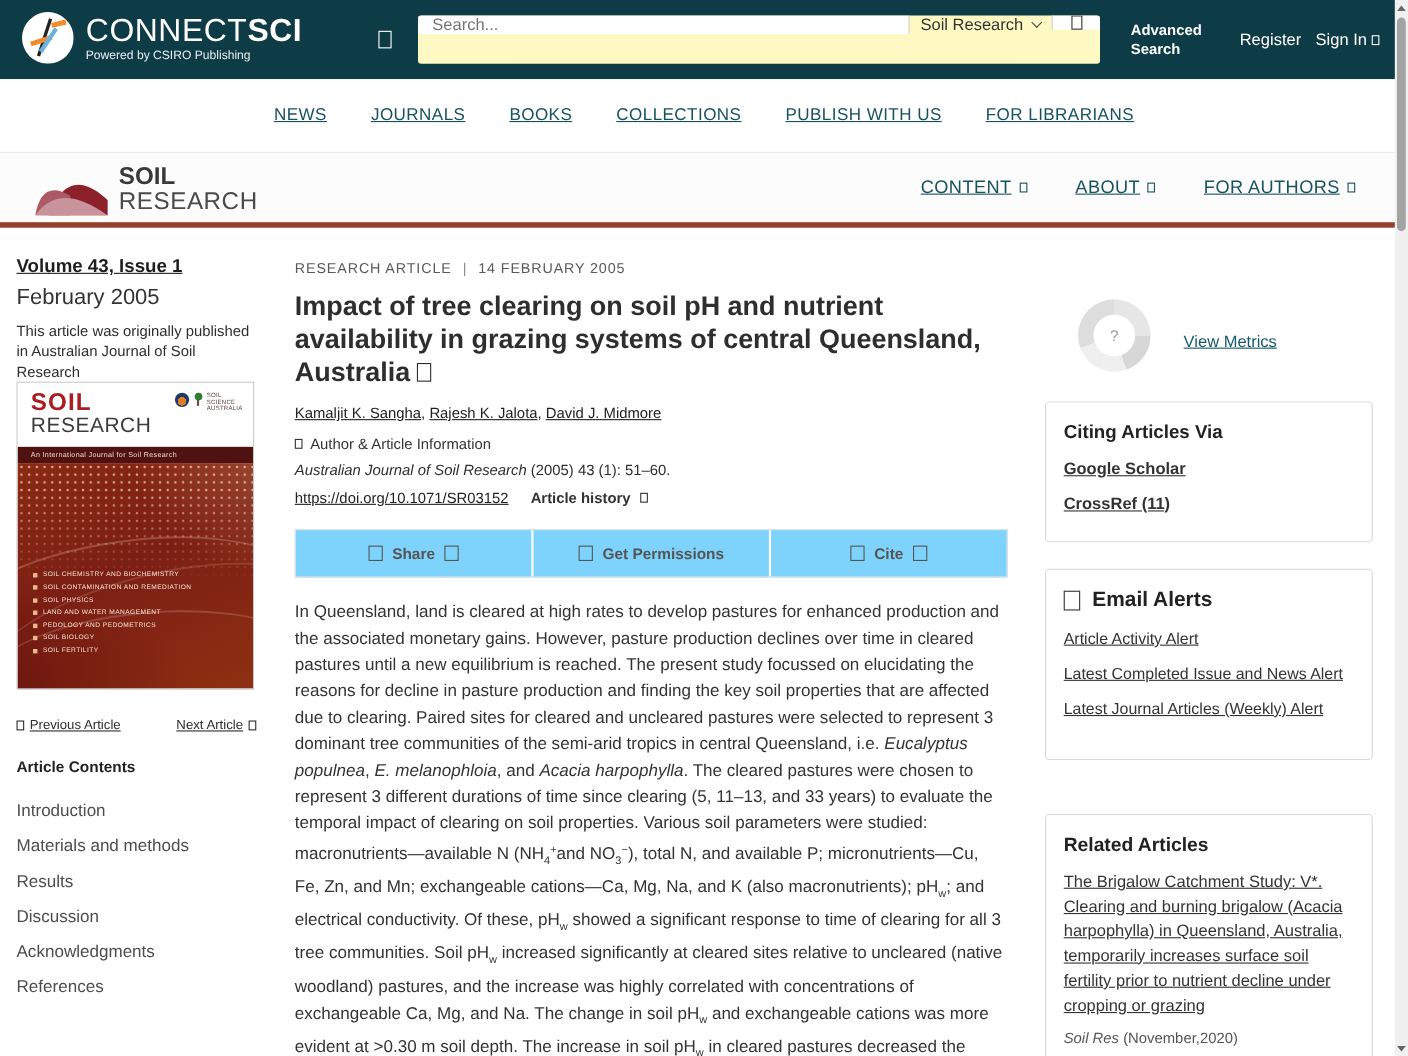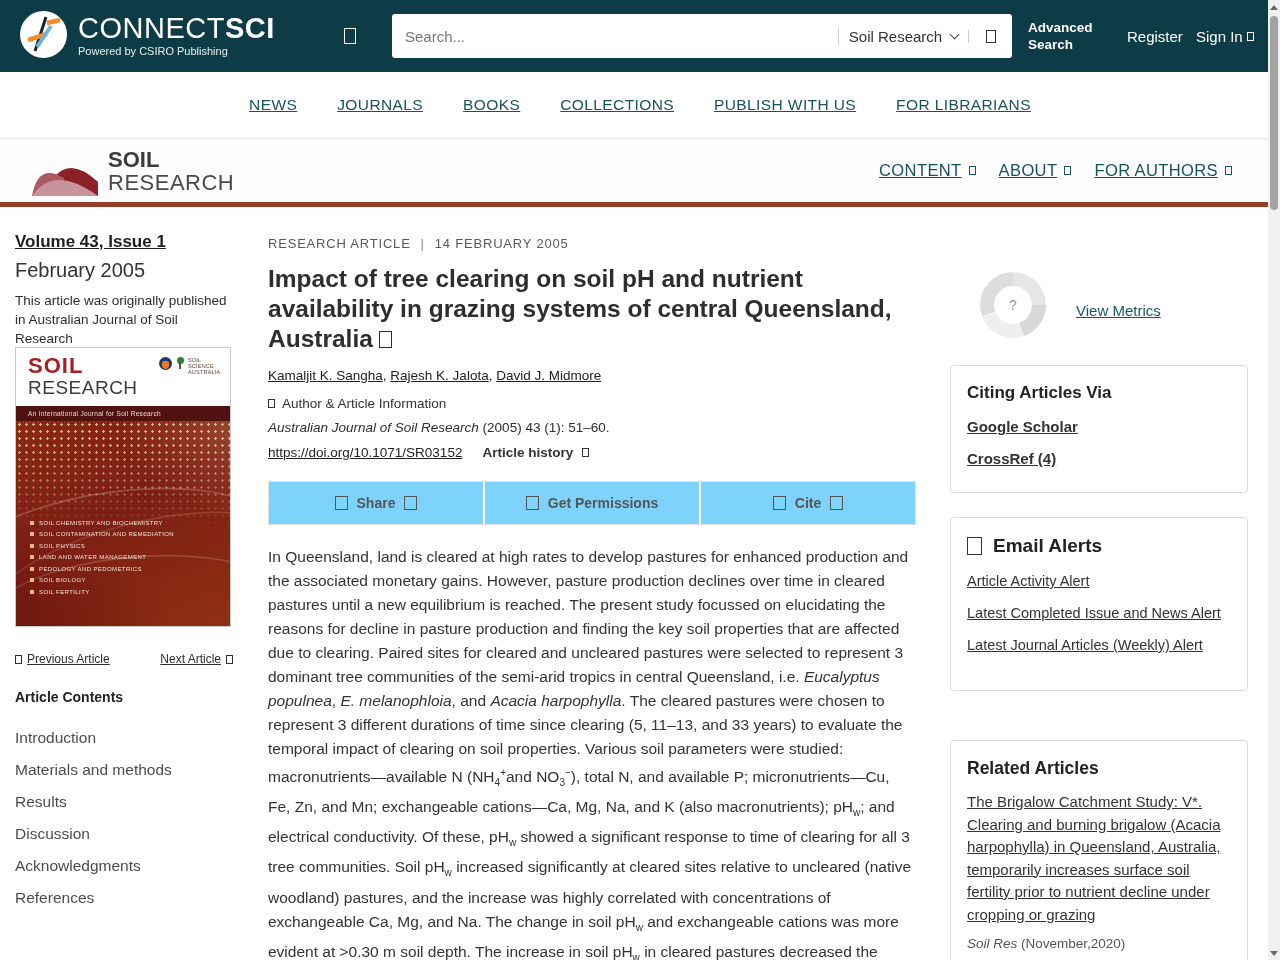--- a/index.html
+++ b/index.html
@@ -17,22 +17,22 @@
   .tofu-lg{ width:12px; height:16px; vertical-align:-2px; }
 
   
   .hdr { position:absolute; top:0; left:0; width:1280px; height:72px; background:#0d3c46; }
   .brand { position:absolute; left:20px; top:11px; display:flex; align-items:center; gap:11px; }
   .brand-logo { width:47px; height:47px; }
   .brand-name { color:#fff; font-size:29px; letter-spacing:.5px; line-height:30px; }
   .brand-name .b { font-weight:bold; }
   .brand-tag { color:#e9eff1; font-size:11px; margin-top:2px; }
   .apps-ic { position:absolute; left:344px; top:28px; color:#fff; }
-  .searchbar { position:absolute; left:392px; top:14px; width:620px; height:44px;
-               background:#ffffff; border-radius:3px; display:flex; align-items:center; overflow:hidden; }
+  .searchbar { position:absolute; left:380px; top:14px; width:620px; height:44px;
+               background:#fef9c3; border-radius:3px; display:flex; align-items:flex-start; overflow:hidden; }
   .searchbar input { flex:1; border:none; outline:none; font-family:inherit; font-size:15px; padding:0 13px; color:#333; }
   .searchbar input::placeholder { color:#757575; }
   .scope { width:130px; border-left:1px solid #cfcfcf; display:flex; align-items:center; justify-content:center;
            gap:9px; font-size:15px; color:#333; cursor:pointer; }
   .chev { width:7px; height:7px; border-right:1.5px solid #444; border-bottom:1.5px solid #444;
           transform:rotate(45deg); margin-top:-4px; }
   .search-btn { width:44px; border-left:1px solid #cfcfcf; display:flex; align-items:center; justify-content:center;
                 color:#333; background:#fff; cursor:pointer; }
   .adv { position:absolute; left:1028px; top:19px; color:#fff; font-weight:bold; font-size:13.5px; line-height:17px;
          text-decoration:none; }
@@ -45,21 +45,21 @@
          display:flex; align-items:center; justify-content:center; gap:40px; }
   .nav a { color:#17525f; font-size:15.5px; letter-spacing:.4px; text-decoration:underline; }
 
   
   .jbar { position:absolute; top:138px; left:0; width:1280px; height:69px; background:#fcfcfc;
           border-top:1px solid #e8e8e8; border-bottom:5px solid #963f2b; }
   .jlogo { position:absolute; left:32px; top:7px; display:flex; align-items:center; gap:10px; }
   .jlogo svg { width:66px; height:50px; }
   .jlogo-t1 { font-size:22px; font-weight:bold; color:#3a3a3a; line-height:23px; }
   .jlogo-t2 { font-size:22px; color:#4a4a4a; line-height:23px; letter-spacing:.5px; }
-  .jmenu { position:absolute; right:48px; top:22px; display:flex; gap:23px; align-items:center; }
+  .jmenu { position:absolute; right:48px; top:22px; display:flex; gap:44px; align-items:center; }
   .jmenu a { color:#17525f; font-size:16.5px; letter-spacing:.4px; text-decoration:underline;
              display:flex; align-items:center; gap:7px; }
 
   
   .issue-title { position:absolute; left:15px; top:232px; font-size:17px; font-weight:bold; color:#1e1e1e;
                  text-decoration:underline; }
   .issue-date  { position:absolute; left:15px; top:259px; font-size:20px; color:#333; }
   .issue-note  { position:absolute; left:15px; top:291px; width:218px; font-size:13.5px; line-height:19px; color:#2e2e2e; }
 
   .cover { position:absolute; left:15px; top:347px; width:216px; height:280px; border:1px solid #c9c9c9;
@@ -332,21 +332,21 @@
 
 <div class="donut-wrap">
   <div class="donut"></div>
   <div class="donut-center">?</div>
 </div>
 <a class="viewmetrics" href="#">View Metrics</a>
 
 <div class="rbox box-citing">
   <h3>Citing Articles Via</h3>
   <a href="#">Google Scholar</a>
-  <a href="#">CrossRef (4)</a>
+  <a href="#">CrossRef (11)</a>
 </div>
 
 <div class="rbox box-alerts">
   <div class="alerts-h">
     <span class="tofu"></span>
     <span>Email Alerts</span>
   </div>
   <a href="#">Article Activity Alert</a>
   <a href="#">Latest Completed Issue and News Alert</a>
   <a href="#">Latest Journal Articles (Weekly) Alert</a>

